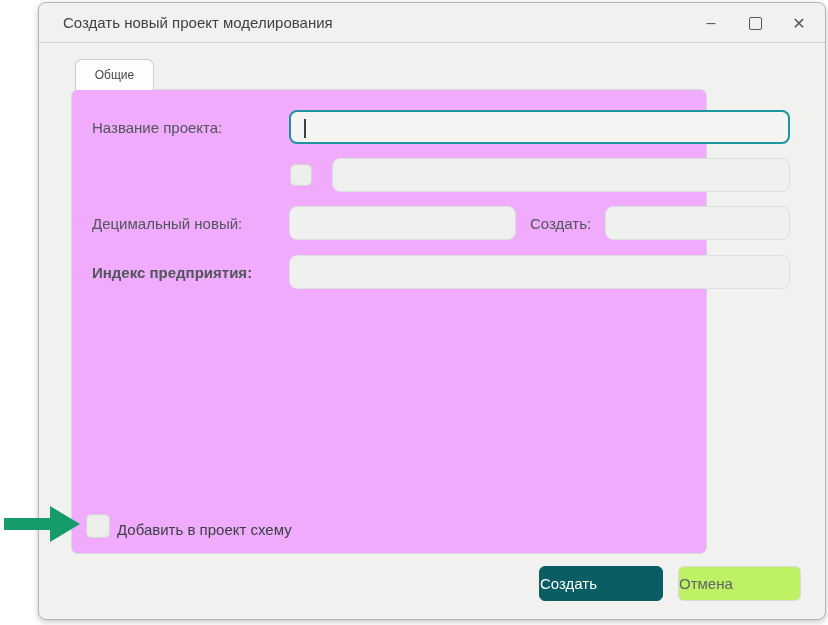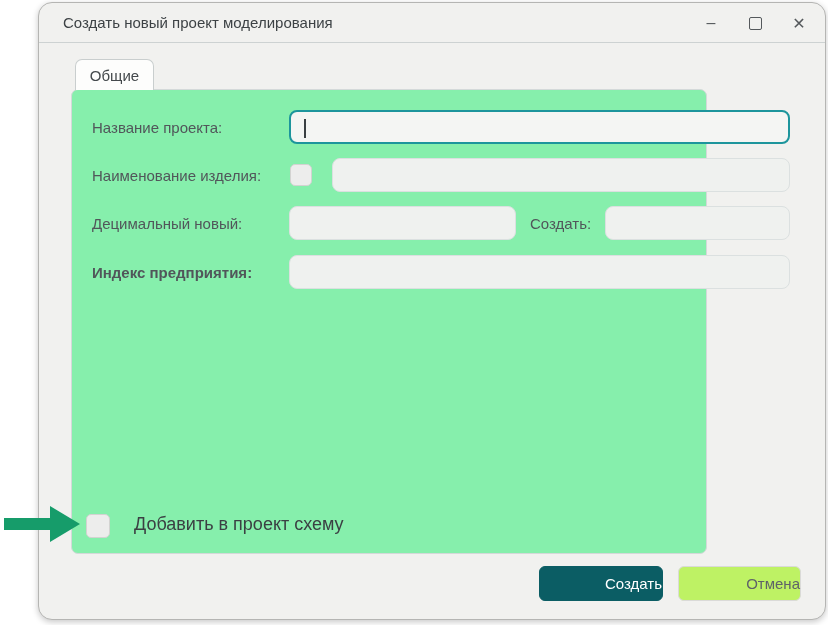--- a/index.html
+++ b/index.html
@@ -10,21 +10,21 @@
     position: relative;
     overflow: hidden;
   }
 
   
   .dialog {
     position: absolute; left: 38px; top: 2px;
     width: 788px; height: 618px;
     background: #f1f1ef;
     border: 1px solid #b5b5b3;
-    border-radius: 14px;
+    border-radius: 8px;
     box-shadow: 0 2px 6px rgba(0,0,0,0.22);
   }
 
   
   .titlebar {
     position: absolute; left: 0; top: 0; right: 0; height: 40px;
     border-bottom: 1px solid #cdd2d2;
     display: flex; align-items: center;
     padding-left: 24px;
     color: #3d4245; font-size: 15px;
@@ -45,28 +45,28 @@
 
   
   .tab {
     position: absolute; left: 36px; top: 56px;
     width: 79px; height: 31px;
     background: #fdfdfc;
     border: 1px solid #c9cece; border-bottom: none;
     border-radius: 7px 7px 0 0;
     z-index: 2;
     display: flex; align-items: center; justify-content: center;
-    color: #44494c; font-size: 15px;
+    color: #44494c; font-size: 12px;
   }
 
   
   .panel {
     position: absolute; left: 32px; top: 86px;
     width: 636px; height: 465px;
-    background: #86efac;
+    background: #f0abfc;
     border: 1px solid #d4d9d9;
     border-radius: 7px;
     z-index: 1;
   }
   .f-label { color: #51565a; font-size: 15px; }
   .lbl-abs { position: absolute; display: flex; align-items: center; height: 34px; }
 
   .tbox {
     position: absolute; height: 34px;
     background: #eff1ef;
@@ -91,29 +91,29 @@
   .checkbox {
     background: #ededec;
     border: 1px solid #d3d3d1;
     border-radius: 5px;
   }
   .cb-small { position: absolute; width: 22px; height: 22px; }
   .cb-big   { position: absolute; width: 24px; height: 24px; }
 
   .add-schema-label {
     position: absolute; left: 45px; top: 424px; height: 24px;
-    display: flex; align-items: flex-start;
-    color: #3b4043; font-size: 18px; margin-left: 17px;
+    display: flex; align-items: flex-end;
+    color: #3b4043; font-size: 15px;
   }
 
   
   .btn {
     position: absolute; height: 35px;
     border-radius: 6px; font-size: 15px;
-    display: flex; align-items: center; justify-content: flex-end;
+    display: flex; align-items: center; justify-content: flex-start;
     cursor: default;
     font-family: "Liberation Sans", sans-serif;
   }
   .btn-create {
     left: 500px; top: 563px; width: 124px;
     background: #0b5d64; color: #ffffff; border: 1px solid #0b5d64;
   }
   .btn-cancel {
     left: 639px; top: 563px; width: 123px;
     background: #bef264; color: #5f6368; border: 1px solid #dadad8;
@@ -152,23 +152,20 @@
   <div class="panel">
 
     <div class="lbl-abs" style="left:20px; top:20px;">
       <span class="f-label">Название проекта:</span>
     </div>
     <div class="tbox focused" style="left:217px; top:20px; width:501px;">
       <input type="text" value="" style="">
       <div class="caret"></div>
     </div>
 
-    <div class="lbl-abs" style="left:20px; top:68px;">
-      <span class="f-label">Наименование изделия:</span>
-    </div>
     <div class="checkbox cb-small" style="left:218px; top:74px;"></div>
     <div class="tbox" style="left:260px; top:68px; width:458px;">
       <input type="text" value="" style="">
     </div>
 
     <div class="lbl-abs" style="left:20px; top:116px;">
       <span class="f-label">Децимальный новый:</span>
     </div>
     <div class="tbox" style="left:217px; top:116px; width:227px;">
       <input type="text" value="" style="">

